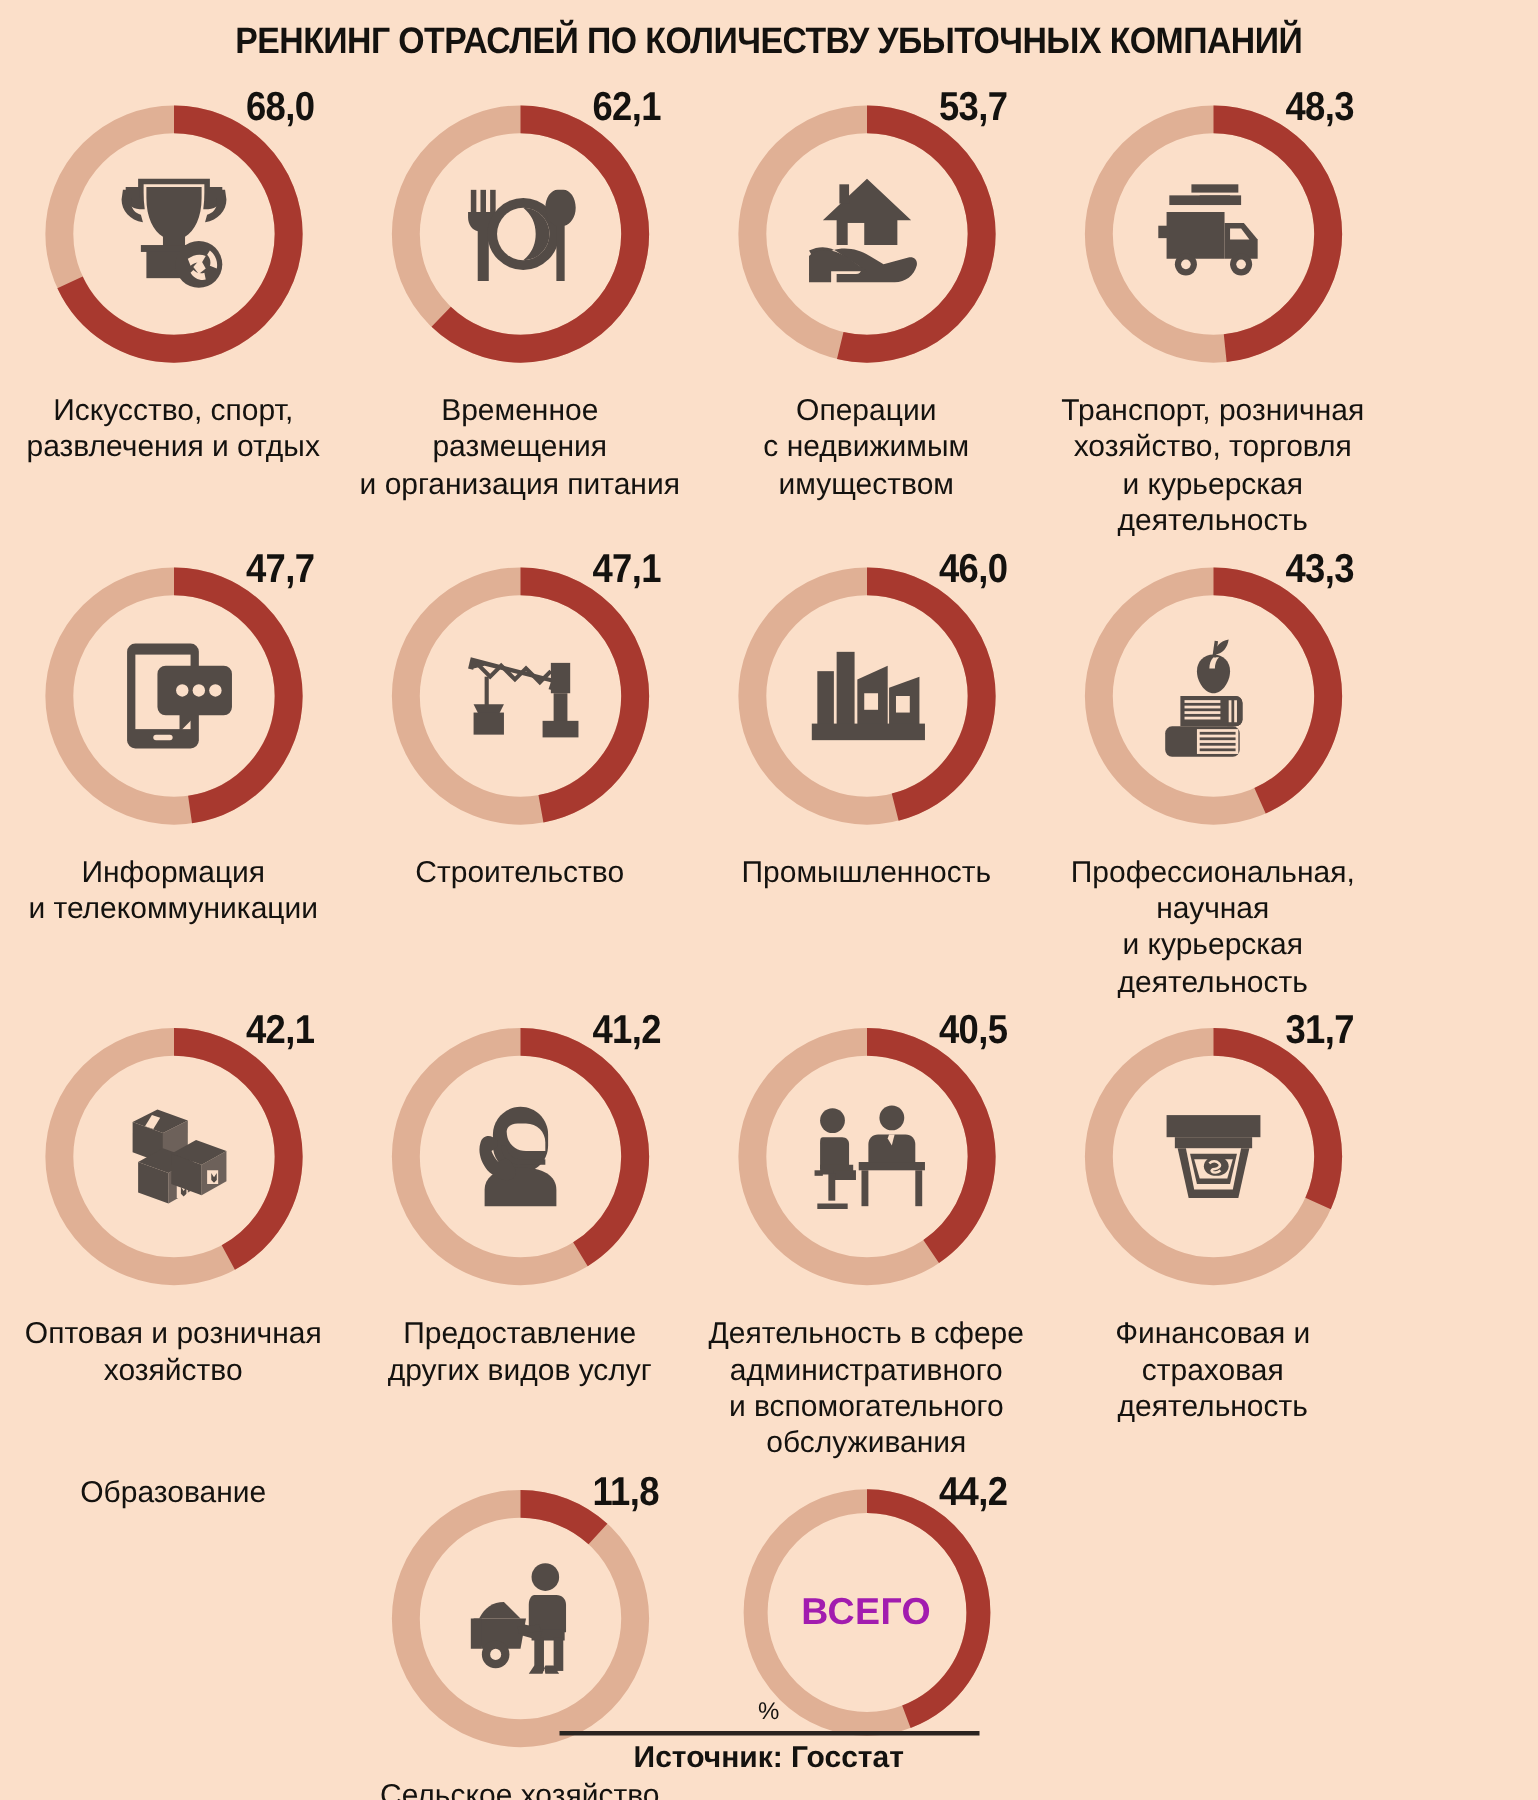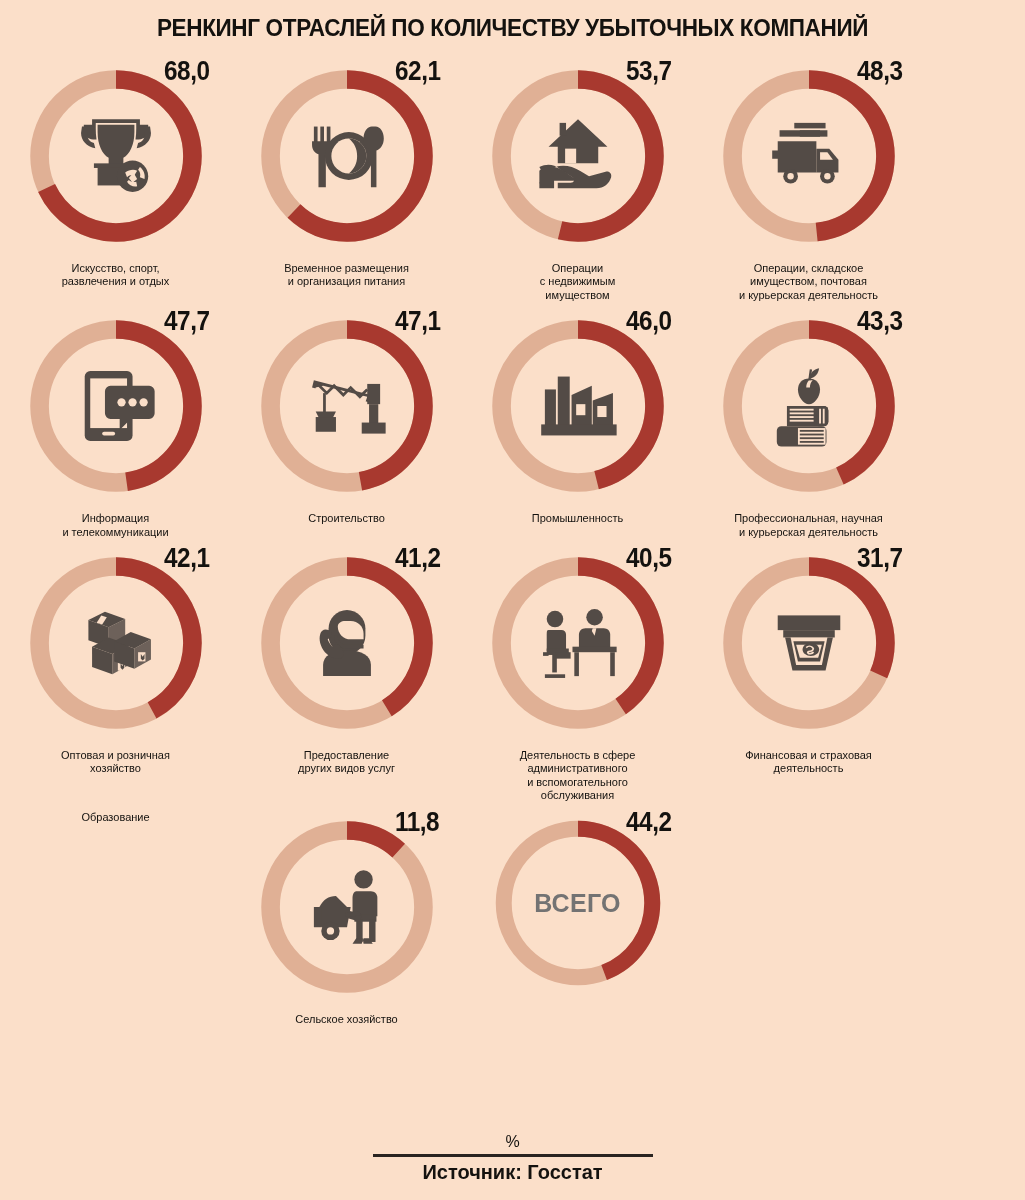--- a/index.html
+++ b/index.html
@@ -79,27 +79,27 @@
     display:flex;align-items:center;justify-content:center;
   }
   .icon svg{width:100%;height:100%;display:block;}
   .center-text{
     position:absolute;
     top:50%;left:50%;
     transform:translate(-50%,-50%);
     font-size:25px;
     font-weight:bold;
     letter-spacing:0.3px;
-    color:#737373;
+    color:#a21caf;
     white-space:nowrap;
   }
   .caption{
     margin-top:8px;
     text-align:center;
-    font-size:11px;
+    font-size:20px;
     line-height:1.22;
     color:#14120f;
     max-width:250px;
     padding:0 4px;
     box-sizing:border-box;
   }
 
   
   .footer{
     position:absolute;
@@ -228,22 +228,22 @@
     <path d="M62 46h8l6 8h-14z" fill="#FBDFC9"></path>
     <rect x="10" y="44" width="8" height="9"></rect>
     <circle cx="30" cy="72" r="8"></circle>
               <circle cx="30" cy="72" r="3.5" fill="#FBDFC9"></circle>
     <circle cx="70" cy="72" r="8"></circle>
               <circle cx="70" cy="72" r="3.5" fill="#FBDFC9"></circle>
   </svg>
           </div>
         </div>
         <div class="caption">
-          <div>Операции, складское</div>
-          <div>имуществом, почтовая</div>
+          <div>Транспорт, розничная</div>
+          <div>хозяйство, торговля</div>
           <div>и курьерская деятельность</div>
         </div>
       </div>
       <div class="cell row2">
         <div class="donut-wrap">
 
   <svg class="donut" viewBox="0 0 200 200">
     <circle cx="100" cy="100" r="78" fill="none" stroke="#E0B095" stroke-width="19"></circle>
     <circle cx="100" cy="100" r="78" fill="none" stroke="#A8392F" stroke-width="19" stroke-dasharray="233.7721925389237 256.31626142108405" transform="rotate(-90 100 100)"></circle>
   </svg>

